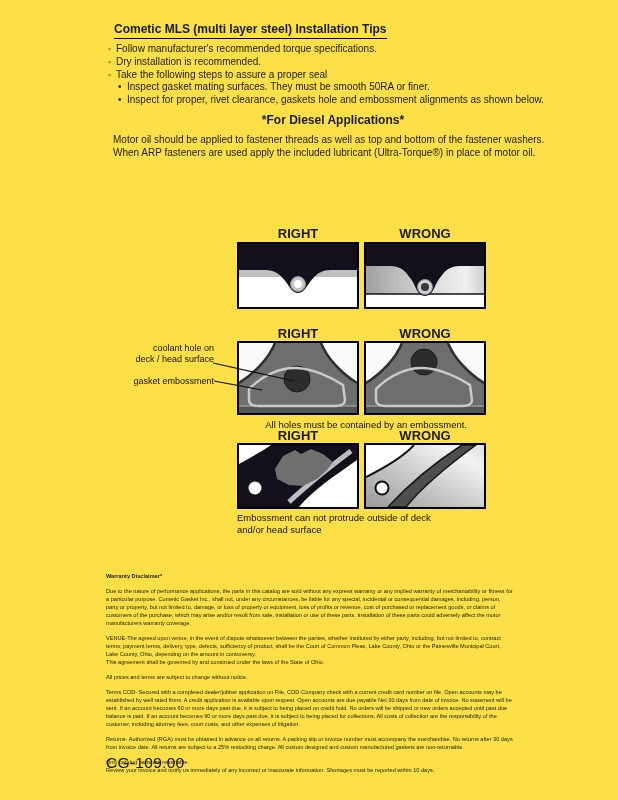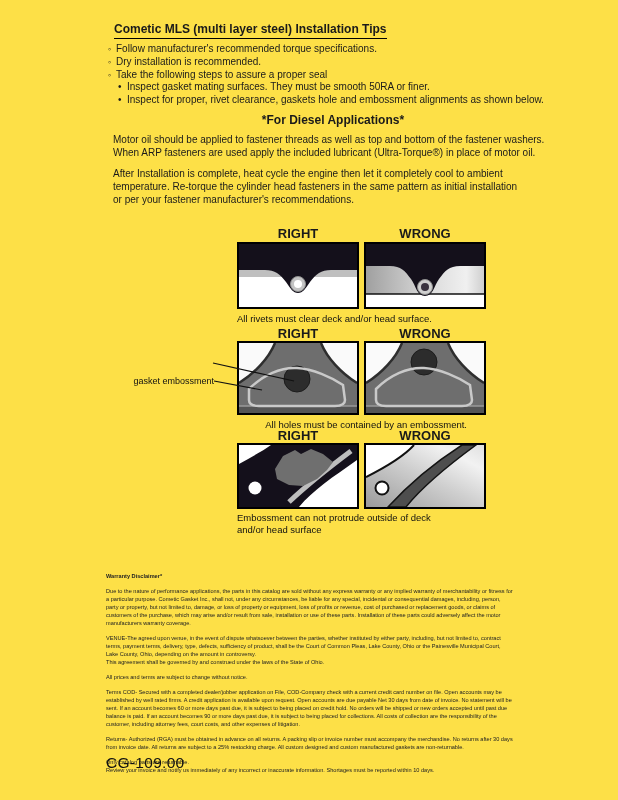--- a/index.html
+++ b/index.html
@@ -84,23 +84,20 @@
     <div class="bullet sub">
       <span class="m">•</span>
       <span>Inspect for proper, rivet clearance, gaskets hole and embossment alignments as shown below.</span>
     </div>
   </div>
 
   <div id="diesel" class="abs">
     <h3>*For Diesel Applications*</h3>
     <p>Motor oil should be applied to fastener threads as well as top and bottom of the fastener washers.
 When ARP fasteners are used apply the included lubricant (Ultra-Torque®) in place of motor oil.</p>
-    <p>After Installation is complete, heat cycle the engine then let it completely cool to ambient
-temperature. Re-torque the cylinder head fasteners in the same pattern as initial installation
-or per your fastener manufacturer's recommendations.</p>
   </div>
 
   <div class="fig-label" style="left:237px;top:227px;">RIGHT</div>
   <div class="fig-label" style="left:364px;top:227px;">WRONG</div>
 
   <div class="fig-box" style="left:237px;top:242px;">
     <svg width="118" height="63" viewBox="0 0 118 63">
       <rect x="0" y="0" width="118" height="63" fill="#ffffff"></rect>
       <rect x="0" y="26" width="118" height="7" fill="#bfbfbf"></rect>
       <path d="M0,0 H118 V26 H92 C82,26 77,30 71,38 C66,45 64,49 59,49 C54,49 52,45 47,38 C41,30 36,26 26,26 H0 Z" fill="#14101b"></path>
@@ -119,25 +116,26 @@
         </linearGradient>
       </defs>
       <rect x="0" y="0" width="118" height="63" fill="#ffffff"></rect>
       <rect x="0" y="22" width="118" height="28" fill="url(#g1)"></rect>
       <line x1="0" y1="50" x2="118" y2="50" stroke="#111" stroke-width="1.5"></line>
       <path d="M0,0 H118 V22 H94 C83,22 79,27 73,35 C68,42 67,52 59,52 C51,52 50,42 45,35 C39,27 35,22 24,22 H0 Z" fill="#14101b"></path>
       <circle cx="59" cy="43" r="7.5" fill="#cfcfcf" stroke="#8f8f8f" stroke-width="1"></circle>
       <circle cx="59" cy="43" r="4" fill="#3a3340"></circle>
     </svg>
   </div>
-  <div class="caption" style="left:237px;top:313px;">All rivets must clear deck and/or head surface.</div>
 
   <div class="fig-label" style="left:237px;top:327px;">RIGHT</div>
   <div class="fig-label" style="left:364px;top:327px;">WRONG</div>
 
+  <div class="callout" style="left:92px;top:343px;white-space:pre-line;">coolant hole on
+deck / head surface</div>
   <div class="callout" style="left:92px;top:376px;">gasket embossment</div>
 
   <div class="fig-box" style="left:237px;top:341px;">
     <svg width="118" height="70" viewBox="0 0 118 70">
       <rect x="0" y="0" width="118" height="70" fill="#6e6e6e"></rect>
       <path d="M36,0 C30,15 16,30 0,40 L0,0 Z" fill="#fafafa"></path>
       <path d="M36,0 C30,15 16,30 0,40" fill="none" stroke="#2e2e2e" stroke-width="2.5"></path>
       <path d="M82,0 C88,15 102,30 118,40 L118,0 Z" fill="#fafafa"></path>
       <path d="M82,0 C88,15 102,30 118,40" fill="none" stroke="#2e2e2e" stroke-width="2.5"></path>
       <rect x="0" y="63" width="118" height="7" fill="#555555"></rect>

